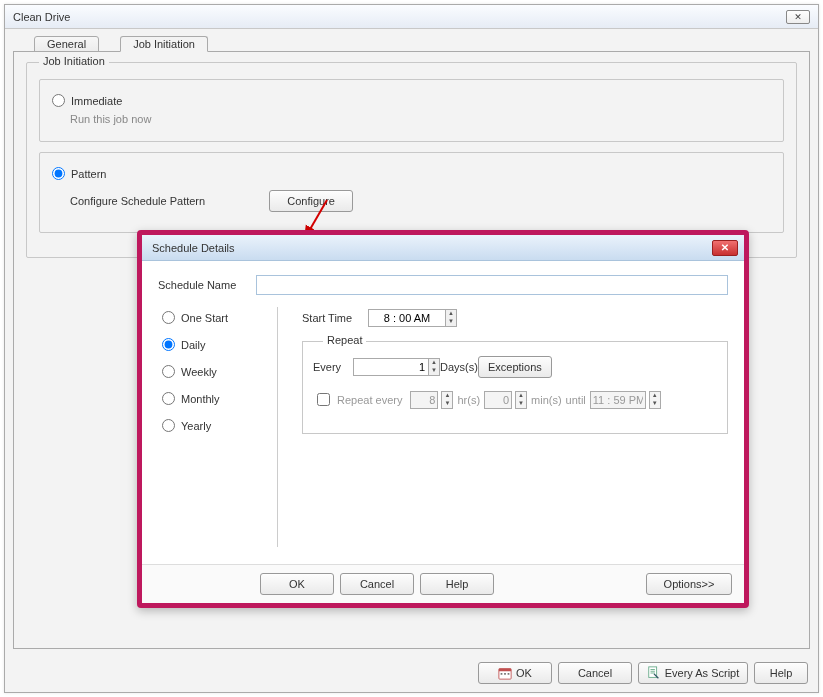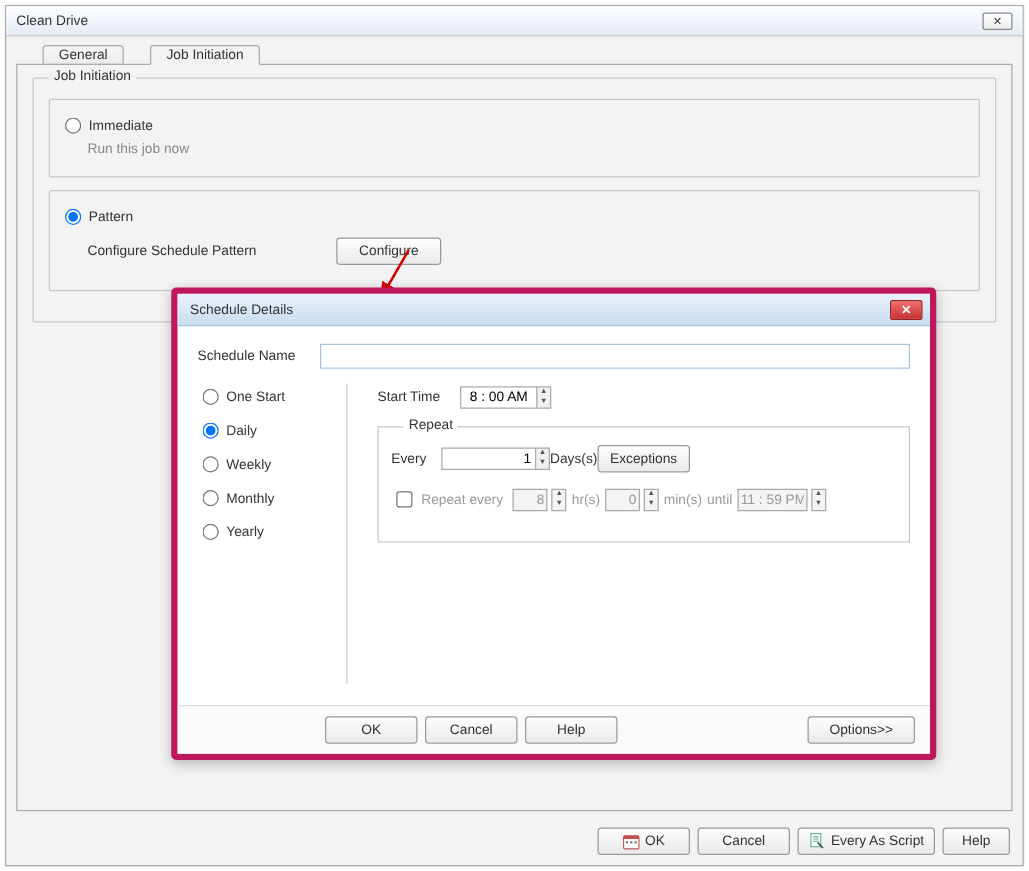--- a/index.html
+++ b/index.html
@@ -176,21 +176,21 @@
     height: 20px;
     border: 1px solid #a9c3dc;
     padding: 2px 4px;
     font-size: 11px;
   }
   .modal-cols { display: flex; gap: 24px; margin-top: 12px; }
   .freq-col { width: 120px; display: flex; flex-direction: column; gap: 6px; border-right:1px solid #ccc; padding-right:10px; padding-left:4px; height:240px;}
   .detail-col { flex: 1; padding-top:2px; }
   .small-input { width: 64px; height: 18px; border: 1px solid #aaa; text-align: right; padding: 1px 3px; font-size: 11px; }
   .tiny-input { width: 28px; height: 18px; border: 1px solid #aaa; text-align: right; padding: 1px 2px; font-size: 11px; }
-  .time-input { width: 62px; height: 18px; border: 1px solid #aaa; text-align:center; padding:1px 2px; font-size:11px;}
+  .time-input { width: 78px; height: 18px; border: 1px solid #aaa; text-align:center; padding:1px 2px; font-size:11px;}
   .spinner {
     display: inline-flex;
     flex-direction: column;
     border:1px solid #aaa;
     height:18px;
     width:12px;
     margin-left:-1px;
     background:#f0f0f0;
   }
   .spinner div { flex:1; font-size:6px; line-height:7px; text-align:center; cursor:pointer; color:#555;}

